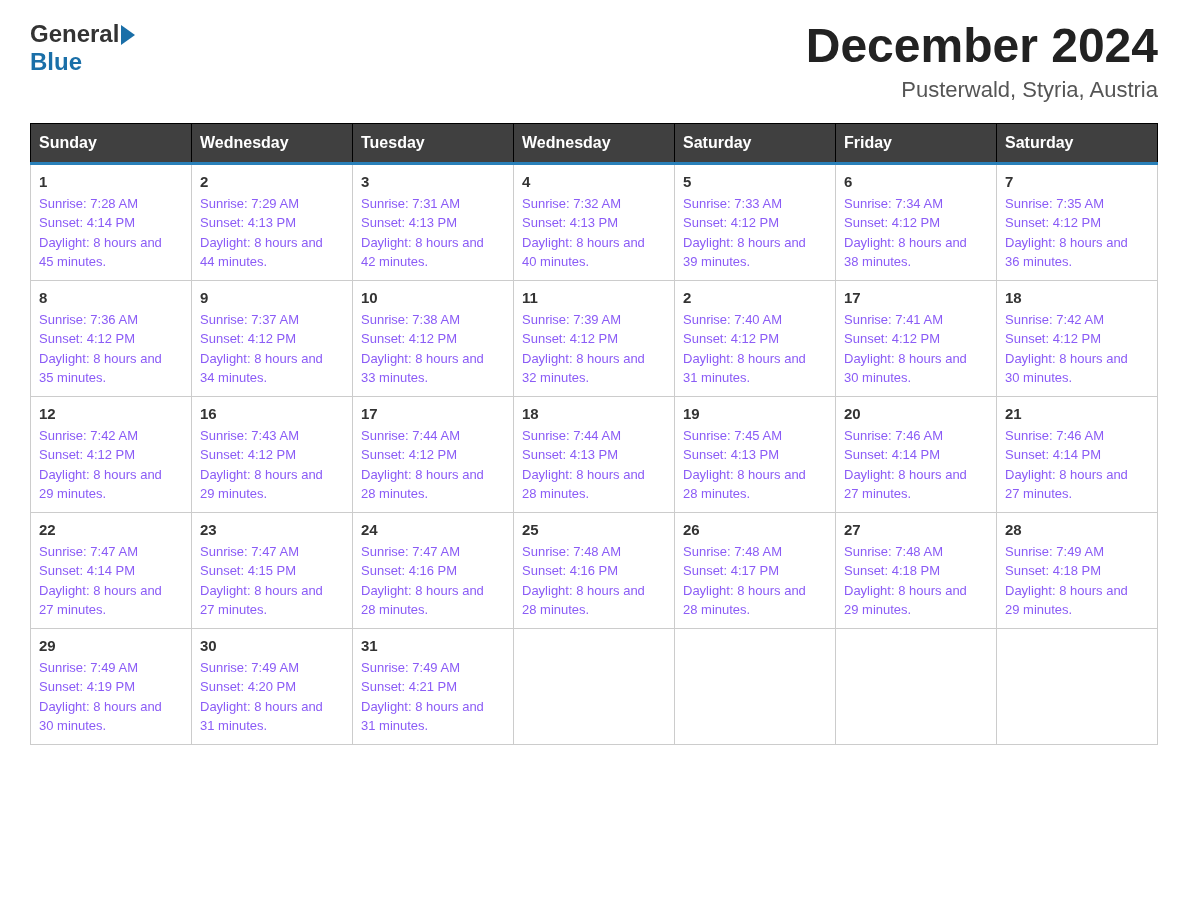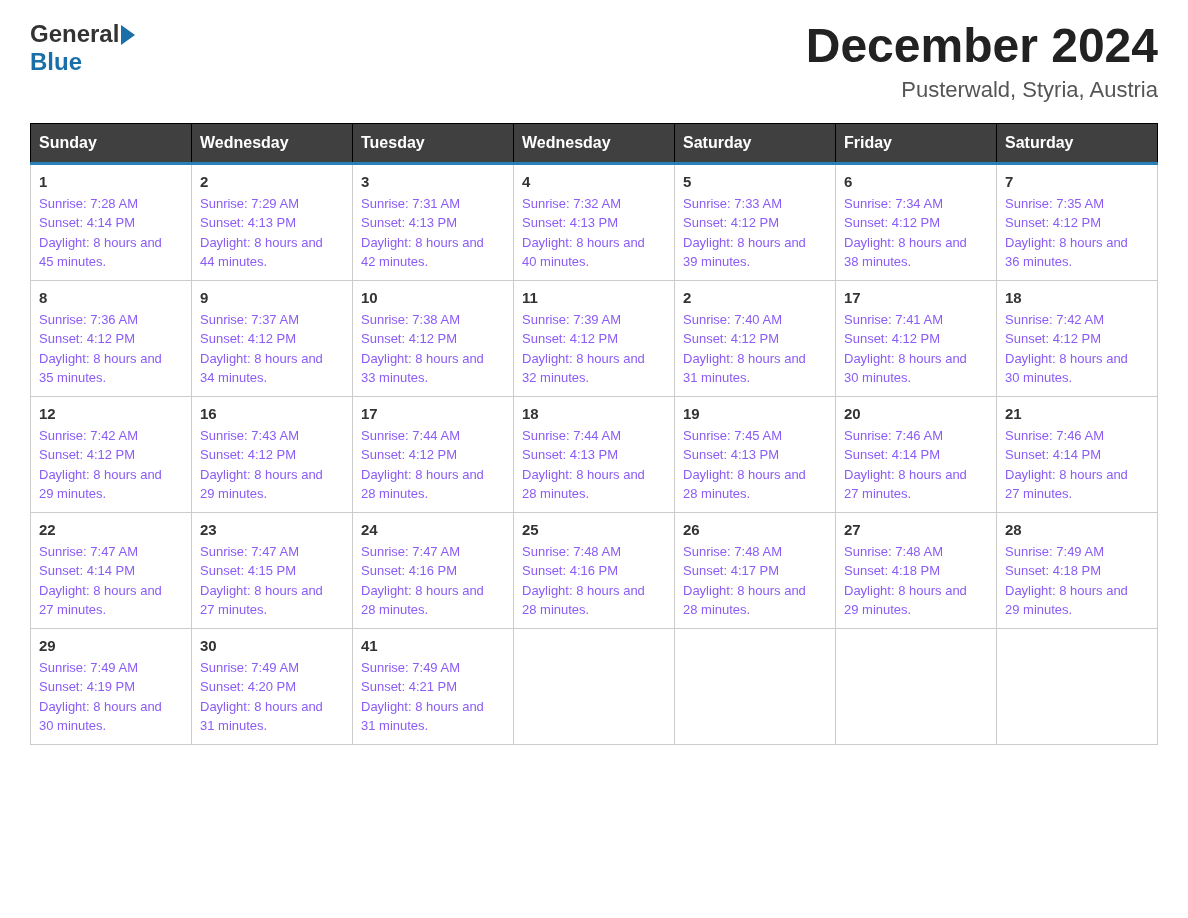--- a/index.html
+++ b/index.html
@@ -254,21 +254,21 @@
       <tr>
         <td>
           <span class="day-num">29</span>
           <div class="day-info">Sunrise: 7:49 AM<br>Sunset: 4:19 PM<br>Daylight: 8 hours and<br>30 minutes.</div>
         </td>
         <td>
           <span class="day-num">30</span>
           <div class="day-info">Sunrise: 7:49 AM<br>Sunset: 4:20 PM<br>Daylight: 8 hours and<br>31 minutes.</div>
         </td>
         <td>
-          <span class="day-num">41</span>
+          <span class="day-num">31</span>
           <div class="day-info">Sunrise: 7:49 AM<br>Sunset: 4:21 PM<br>Daylight: 8 hours and<br>31 minutes.</div>
         </td>
         <td></td>
         <td></td>
         <td></td>
         <td></td>
       </tr>
     </tbody>
 </table>
 

